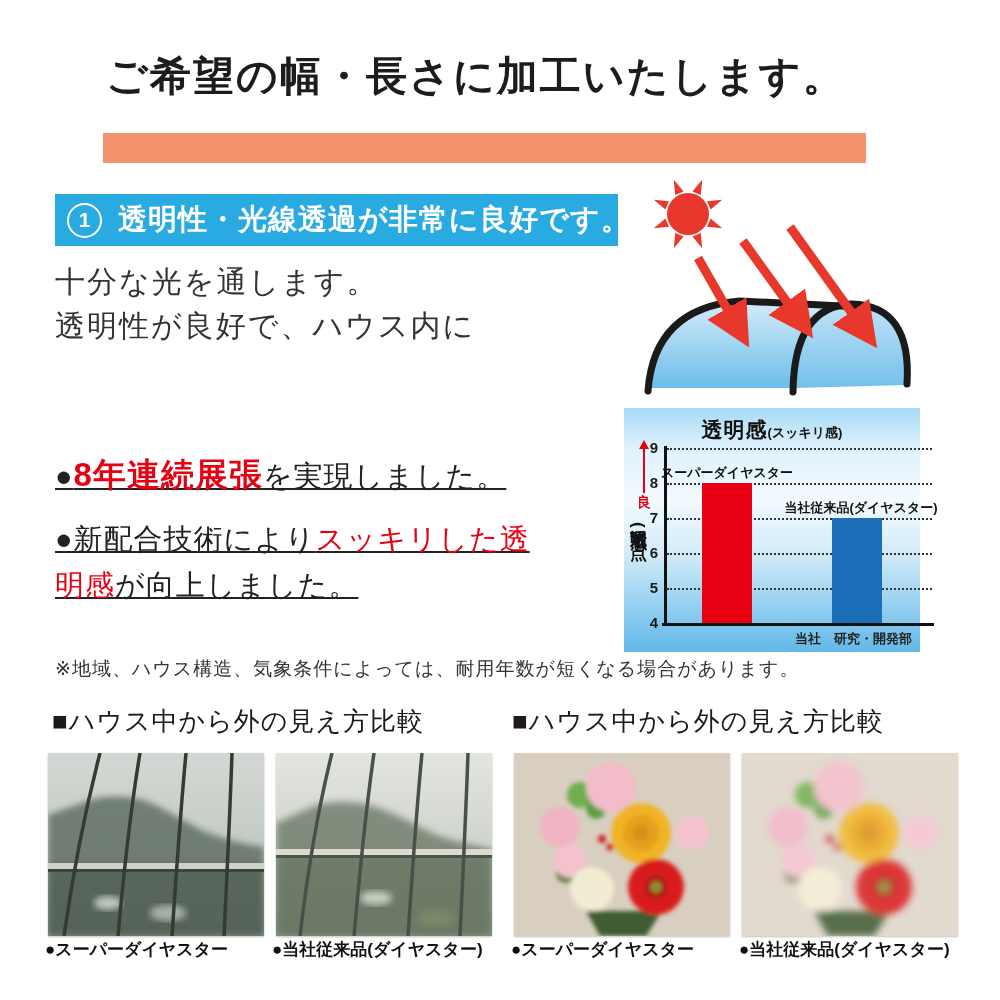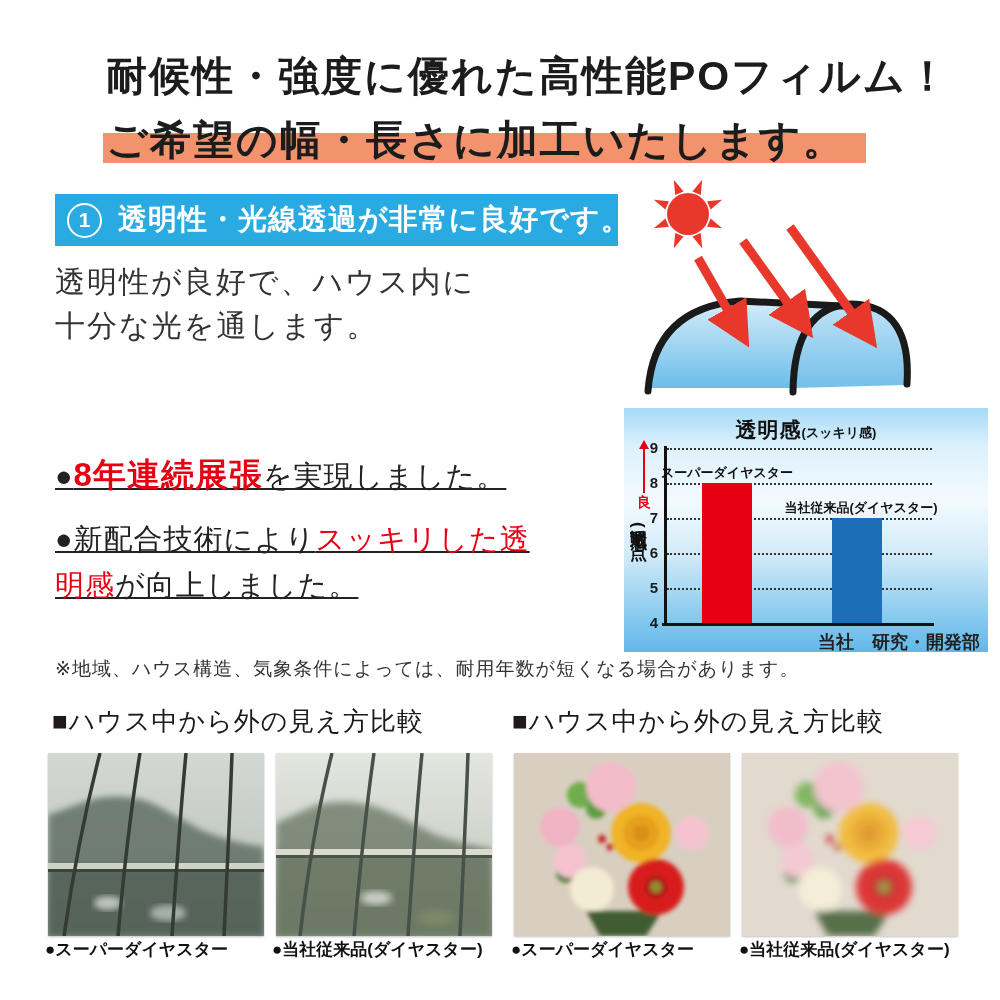--- a/index.html
+++ b/index.html
@@ -28,73 +28,72 @@
   #body-text .bline{display:block;white-space:nowrap;}
 
   
   .bullet{font-size:29px;color:#222;letter-spacing:1px;line-height:46px;text-decoration:underline;}
   #bullet1{left:55px;top:452px;white-space:nowrap;}
   #bullet2{left:55px;top:516px;width:492px;}
   .red-strong{color:#e60012;font-weight:bold;font-size:33px;}
   .red-plain{color:#e60012;}
 
   
-  #chart{left:624px;top:408px;width:364px;height:244px;
+  #chart{left:624px;top:408px;width:296px;height:244px;
          background:linear-gradient(180deg,#a6daf6 0%,#ddf1fc 16%,#f3fafe 38%,#d2ebf8 60%,#8cccef 84%,#62b8e9 100%);}
   #chart .chart-title{position:absolute;left:50%;top:8px;transform:translateX(-50%);
          white-space:nowrap;color:#111;}
   #chart .ct-main{font-size:21px;font-weight:bold;letter-spacing:1px;}
   #chart .ct-sub{font-size:13px;font-weight:bold;}
   #chart .good-arrow{position:absolute;left:12px;top:32px;width:16px;text-align:center;}
   #chart .ga-head{width:0;height:0;border-left:5px solid transparent;border-right:5px solid transparent;
          border-bottom:9px solid #e60012;margin:0 auto;}
   #chart .ga-shaft{width:2px;height:44px;background:#e60012;margin:0 auto;}
   #chart .ga-label{font-size:14px;font-weight:bold;color:#e60012;margin-top:1px;}
   #chart .ylabel{position:absolute;left:3px;top:108px;writing-mode:vertical-rl;
          font-size:17px;font-weight:bold;color:#111;letter-spacing:2px;}
   #chart .axis-y{position:absolute;left:40px;top:38px;width:3px;height:180px;background:#111;}
   #chart .axis-x{position:absolute;left:38px;top:215px;width:272px;height:3px;background:#111;}
   #chart .gridline{position:absolute;left:43px;width:265px;height:0;border-top:2px dotted #333;}
   #chart .tick{position:absolute;left:0;width:34px;text-align:right;font-size:15px;
          font-weight:bold;color:#1a1a1a;}
   #chart .bar{position:absolute;width:50px;}
   #chart .bar-label{position:absolute;transform:translateX(-50%);white-space:nowrap;
          font-size:13px;font-weight:bold;color:#111;text-align:right;}
-  #chart .source{position:absolute;right:8px;top:222px;font-size:18px;font-weight:bold;color:#222;}
+  #chart .source{position:absolute;right:8px;top:222px;font-size:13px;font-weight:bold;color:#222;}
 
   
   #note{left:55px;top:656px;font-size:19px;color:#333;letter-spacing:1px;white-space:nowrap;}
 
   
   .cmp-title{top:704px;font-size:26px;font-weight:normal;color:#1f1a17;letter-spacing:1px;white-space:nowrap;}
   #cmp-left-title{left:52px;}
   #cmp-right-title{left:512px;}
   .photo{top:753px;width:216px;height:183px;background:#ccc;box-shadow:0 1px 2px rgba(0,0,0,.25);}
   .photo svg{display:block;width:100%;height:100%;}
   #photo-0{left:48px;} #photo-1{left:276px;} #photo-2{left:514px;} #photo-3{left:742px;}
   .caption{top:938px;font-size:17px;font-weight:bold;color:#111;white-space:nowrap;}
   #caption-0{left:45px;} #caption-1{left:272px;} #caption-2{left:511px;} #caption-3{left:739px;}
 </style>
 </head>
 <body>
 
 <div class="abs" id="title-highlight"></div>
 <div class="abs" id="title">
-  <span class="tline">耐候性・強度に優れた高性能POフィルム！</span>
   <span class="tline">ご希望の幅・長さに加工いたします。</span>
 </div>
 
 <div class="abs" id="badge">
   <span class="circle-num">1</span>
   <span class="badge-text">透明性・光線透過が非常に良好です。</span>
 </div>
 
 <div class="abs" id="body-text">
+  <span class="bline">十分な光を通します。</span>
   <span class="bline">透明性が良好で、ハウス内に</span>
-  <span class="bline">十分な光を通します。</span>
 </div>
 
 <svg class="abs" id="illustration" style="left:620px;top:170px;" width="330" height="230" viewBox="0 0 330 230">
   <defs>
     <linearGradient id="tunnelGrad" x1="0" y1="0" x2="0" y2="1">
       <stop offset="0" stop-color="#d3ecfa"></stop>
       <stop offset="1" stop-color="#6cbde9"></stop>
     </linearGradient>
     <linearGradient id="tunnelGrad2" x1="0" y1="0" x2="0" y2="1">
       <stop offset="0" stop-color="#bfe2f6"></stop>

